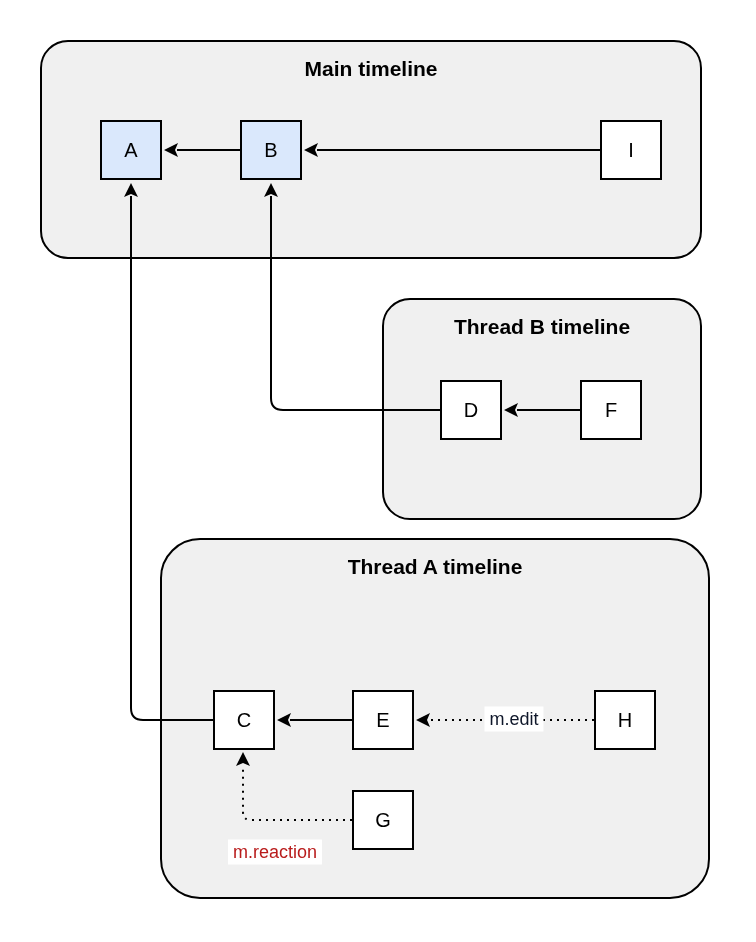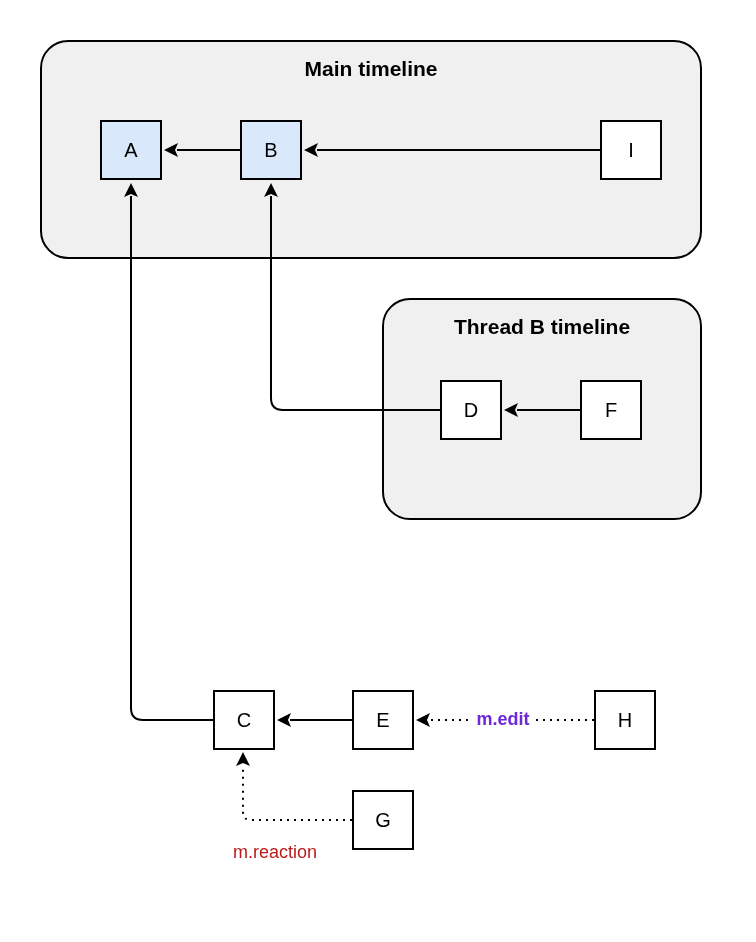--- a/index.html
+++ b/index.html
@@ -73,24 +73,27 @@
       <polygon points="416,720 430,713 427,720 430,727" fill="#000000"></polygon>
       <path d="M 352 820 L 251 820 Q 243 820 243 812 L 243 765" fill="none" stroke="#000000" stroke-width="2" stroke-dasharray="2 5"></path>
       <polygon points="243,752 236,766 243,763 250,766" fill="#000000"></polygon>
     </svg>
 <div class="timeline-container" style="left: 40px; top: 40px; width: 662px; height: 219px; border-radius: 28px; background: rgb(240, 240, 240); border-color: rgb(0, 0, 0);">
       <div class="container-title" style="color: rgb(0, 0, 0);">Main timeline</div>
     </div>
     <div class="timeline-container" style="left: 382px; top: 298px; width: 320px; height: 222px; border-radius: 28px; background: rgb(240, 240, 240); border-color: rgb(0, 0, 0);">
       <div class="container-title" style="color: rgb(0, 0, 0);">Thread B timeline</div>
     </div>
+    <div class="timeline-container" style="left: 160px; top: 538px; width: 550px; height: 361px; border-radius: 40px; background: rgb(240, 240, 240); border-color: rgb(0, 0, 0);">
+      <div class="container-title" style="color: rgb(0, 0, 0);">Thread A timeline</div>
+    </div>
     <div class="node" style="left: 100px; top: 120px; width: 62px; height: 60px; background: rgb(218, 232, 252); border-color: rgb(0, 0, 0); color: rgb(0, 0, 0);">A</div>
     <div class="node" style="left: 240px; top: 120px; width: 62px; height: 60px; background: rgb(218, 232, 252); border-color: rgb(0, 0, 0); color: rgb(0, 0, 0);">B</div>
     <div class="node" style="left: 600px; top: 120px; width: 62px; height: 60px; background: rgb(255, 255, 255); border-color: rgb(0, 0, 0); color: rgb(0, 0, 0);">I</div>
     <div class="node" style="left: 440px; top: 380px; width: 62px; height: 60px; background: rgb(255, 255, 255); border-color: rgb(0, 0, 0); color: rgb(0, 0, 0);">D</div>
     <div class="node" style="left: 580px; top: 380px; width: 62px; height: 60px; background: rgb(255, 255, 255); border-color: rgb(0, 0, 0); color: rgb(0, 0, 0);">F</div>
     <div class="node" style="left: 213px; top: 690px; width: 62px; height: 60px; background: rgb(255, 255, 255); border-color: rgb(0, 0, 0); color: rgb(0, 0, 0);">C</div>
     <div class="node" style="left: 352px; top: 690px; width: 62px; height: 60px; background: rgb(255, 255, 255); border-color: rgb(0, 0, 0); color: rgb(0, 0, 0);">E</div>
     <div class="node" style="left: 594px; top: 690px; width: 62px; height: 60px; background: rgb(255, 255, 255); border-color: rgb(0, 0, 0); color: rgb(0, 0, 0);">H</div>
     <div class="node" style="left: 352px; top: 790px; width: 62px; height: 60px; background: rgb(255, 255, 255); border-color: rgb(0, 0, 0); color: rgb(0, 0, 0);">G</div>
-    <div class="edge-label" style="left: 503px; top: 719px; background: rgb(255, 255, 255); color: #6d28d9; font-weight: bold;">m.edit</div>
+    <div class="edge-label" style="left: 514px; top: 719px; background: rgb(255, 255, 255); color: #0f172a;">m.edit</div>
     <div class="edge-label" style="left: 275px; top: 852px; background: rgb(255, 255, 255); color: #b91c1c;">m.reaction</div>
   </div>
 
 </body></html>

